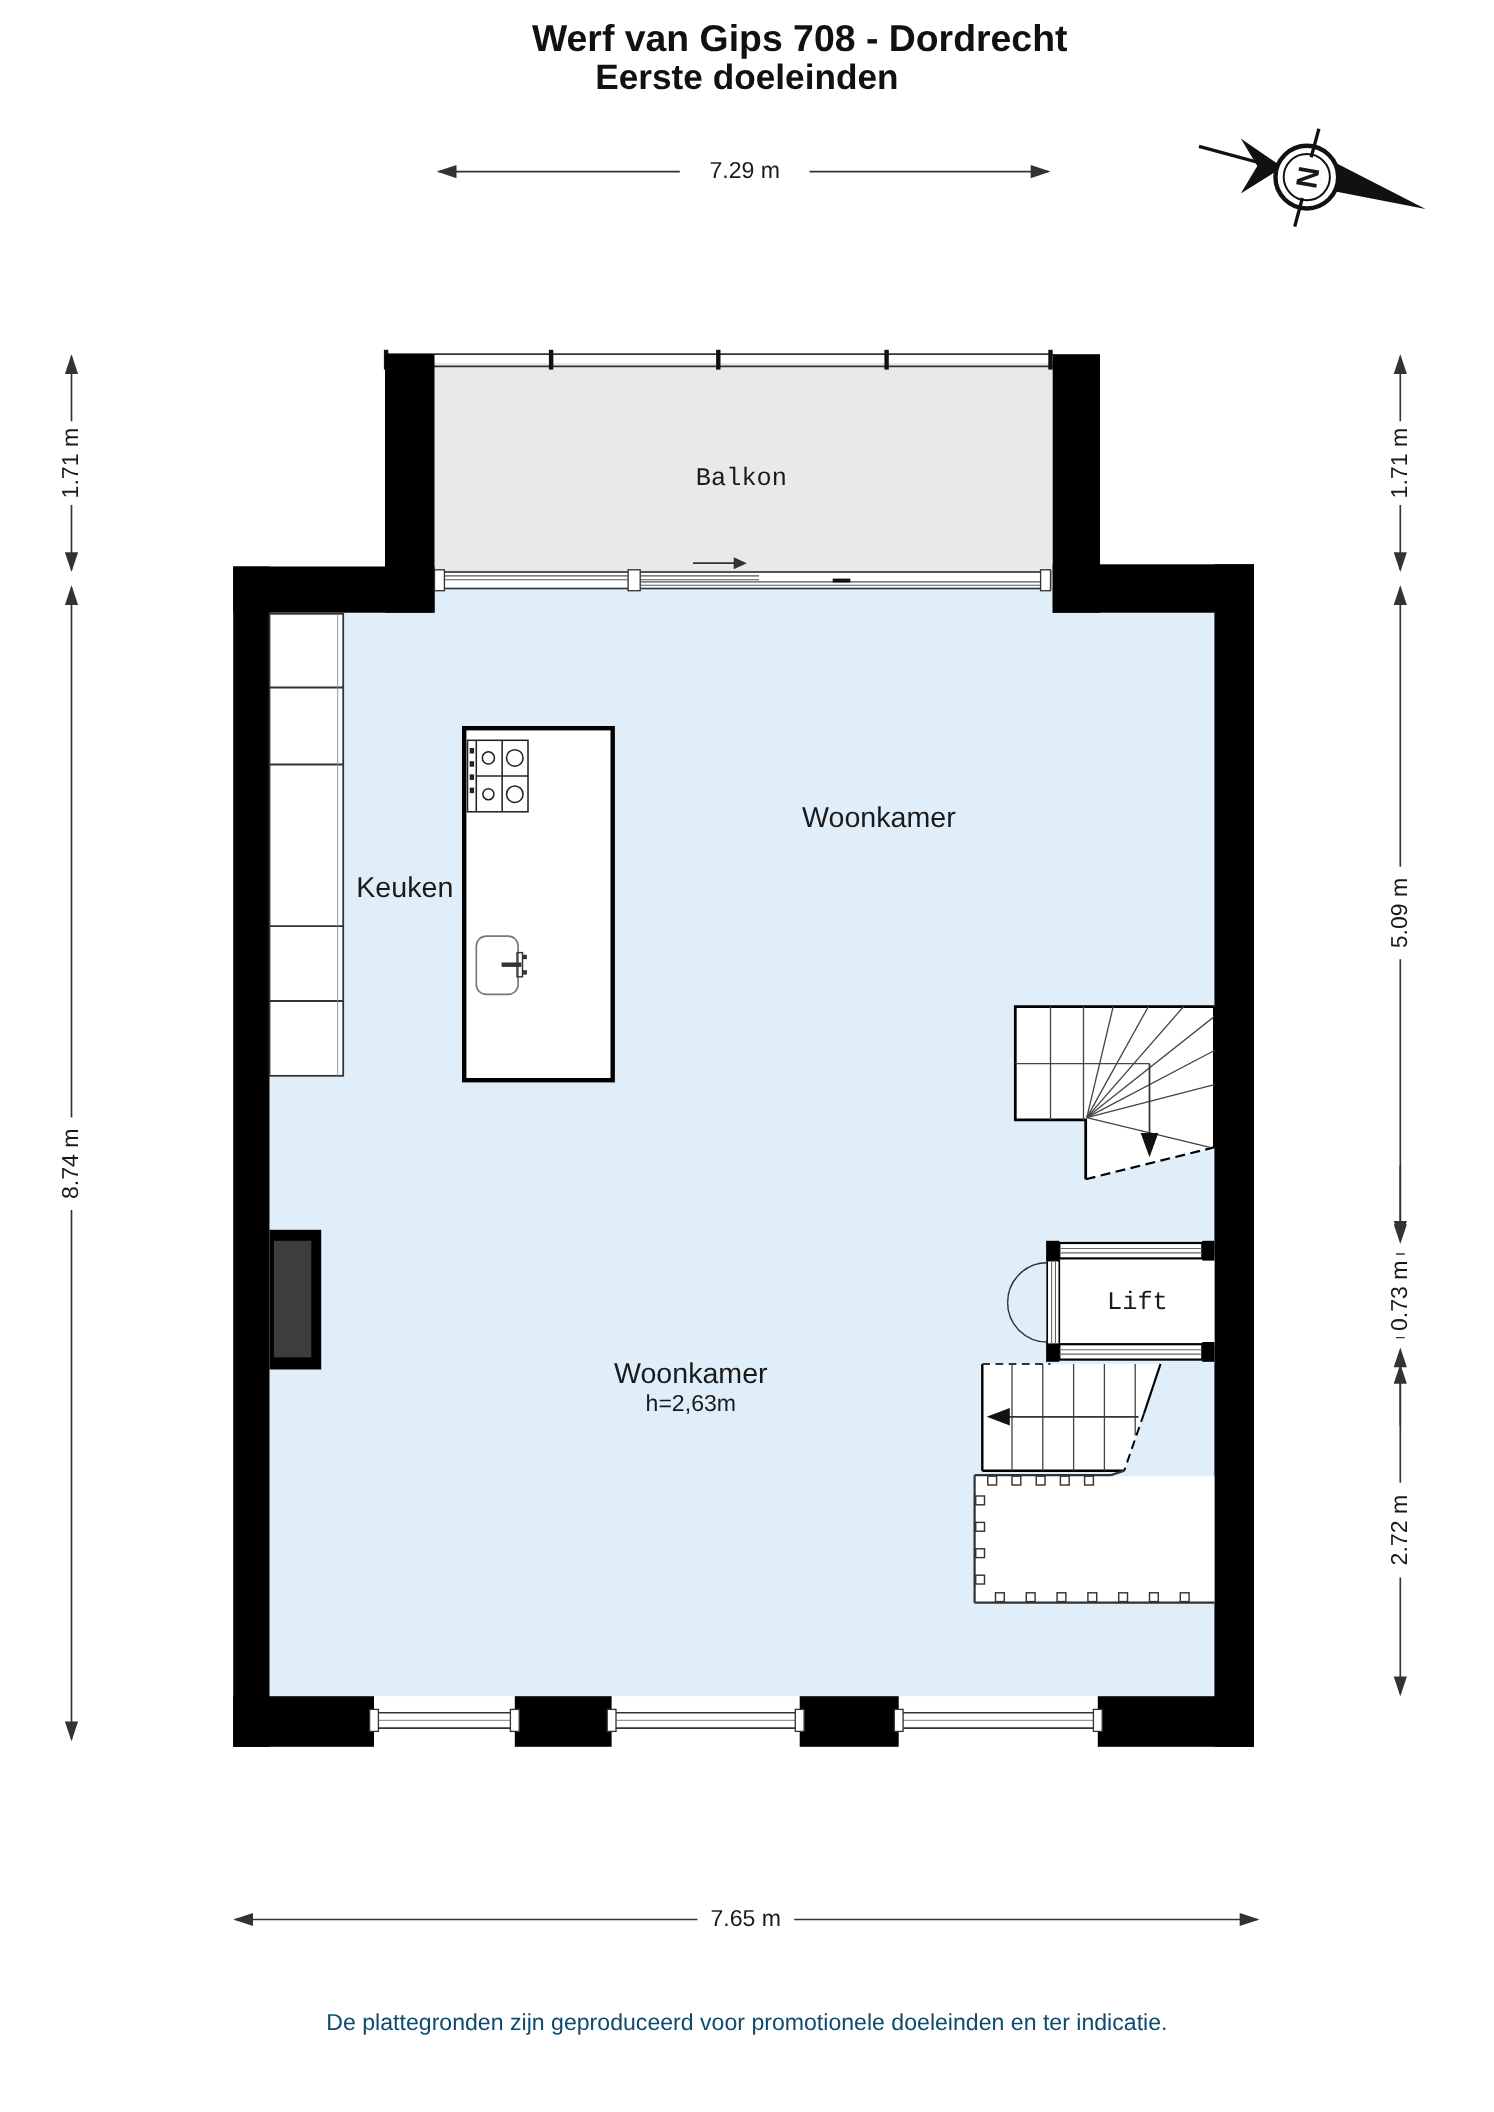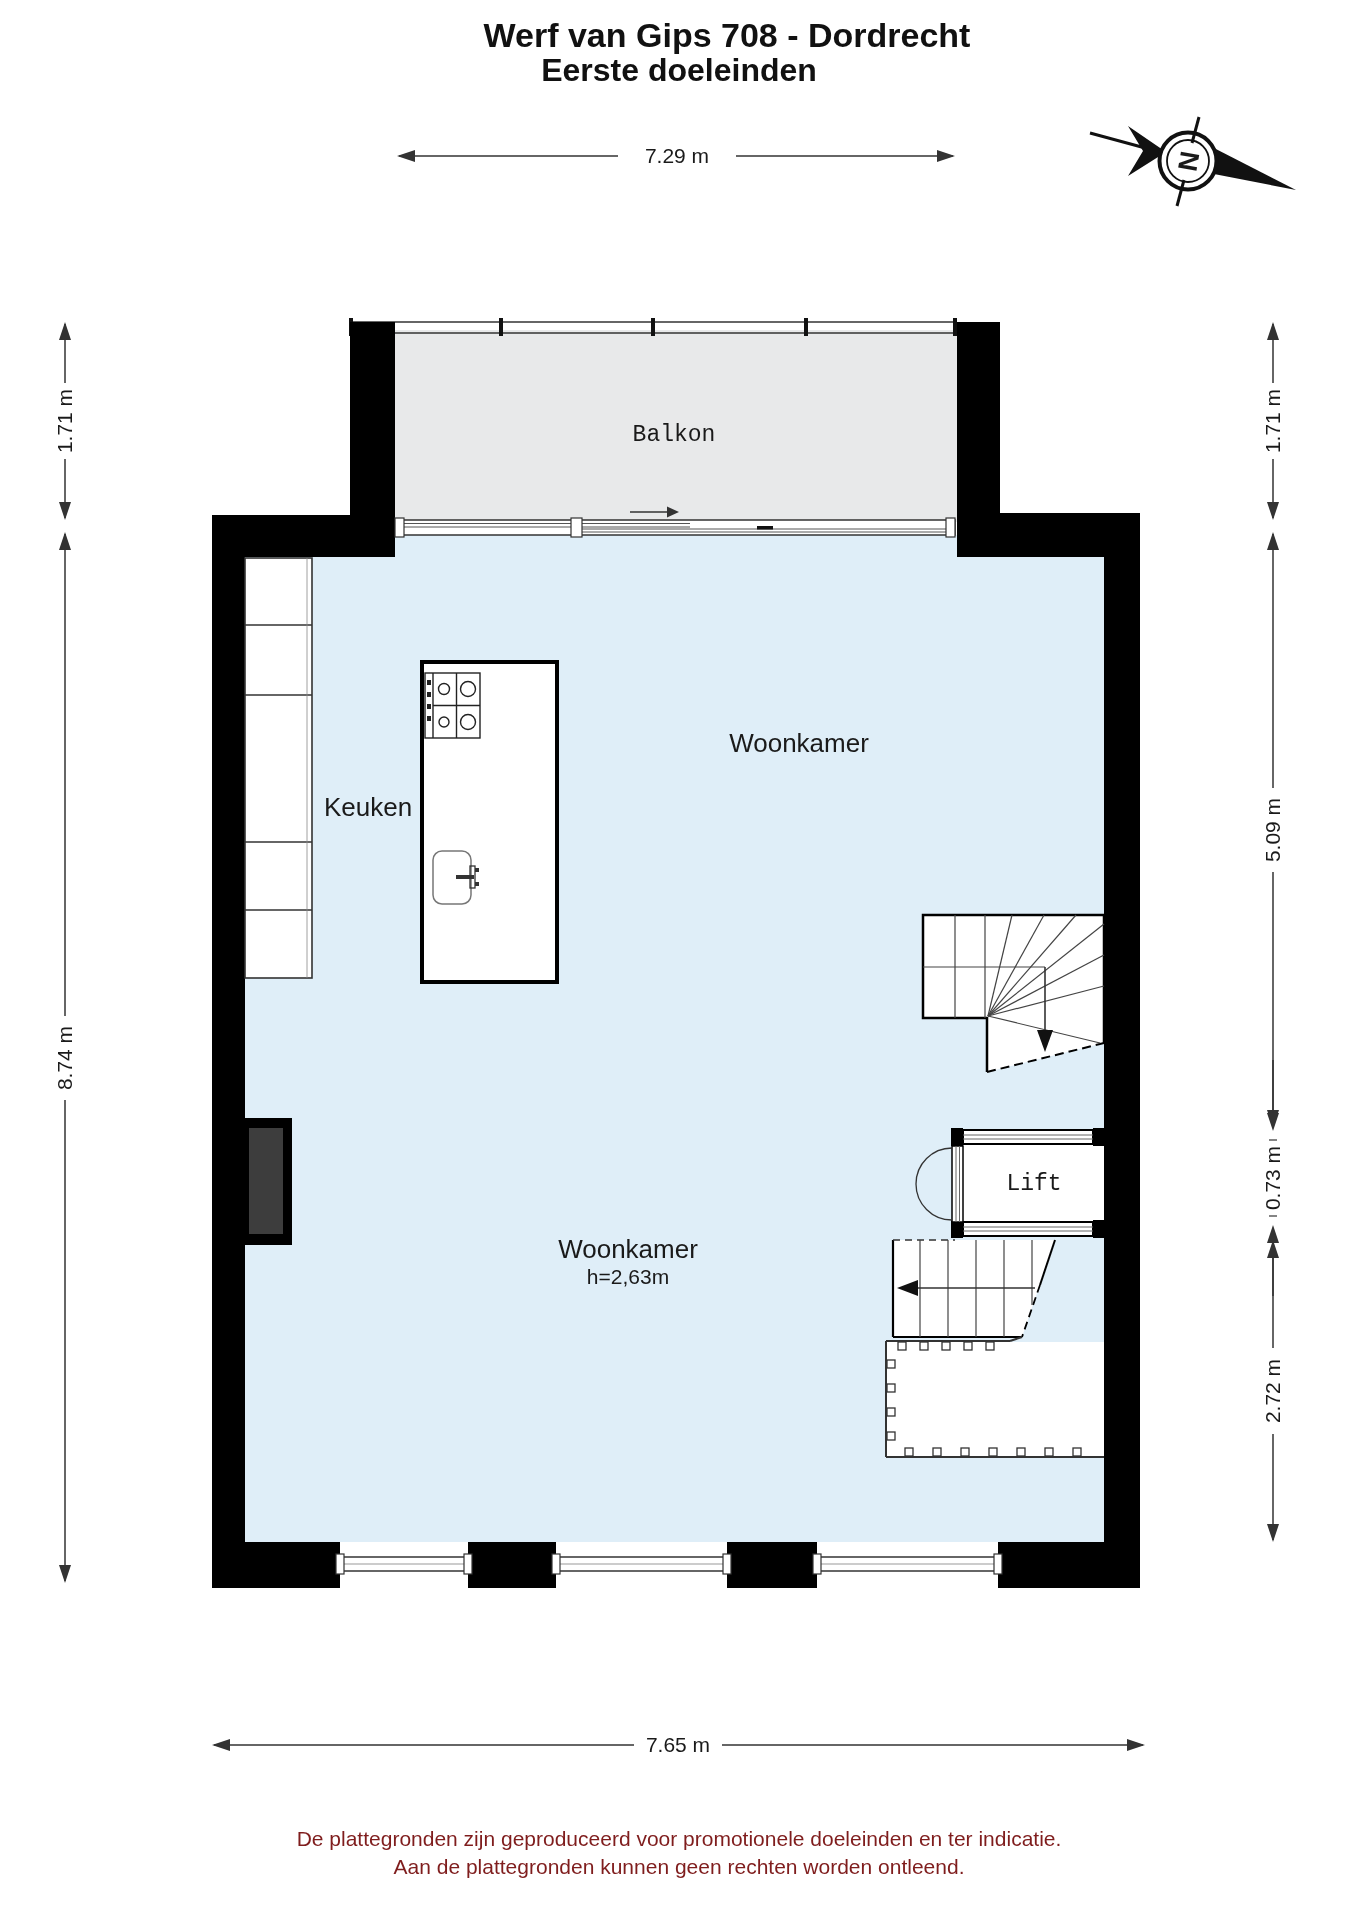--- a/index.html
+++ b/index.html
@@ -10,21 +10,21 @@
   svg{position:absolute;left:0;top:0;}
   .lbl{position:absolute;transform:translate(-50%,-50%);white-space:nowrap;color:#1a1a1a;}
   .title1{position:absolute;left:0;top:16px;width:100%;text-align:center;font-size:34px;font-weight:bold;padding-left:48px;}
   .title2{position:absolute;left:0;top:52px;width:100%;text-align:center;font-size:32px;font-weight:bold;}
   .room{font-size:26px;}
   .room-sm{font-size:23px;font-family:Liberation Mono, monospace;}
   .room-h{font-size:21px;}
   .dim{font-size:21px;}
   .dim.vert{transform:translate(-50%,-50%) rotate(-90deg);}
   .north{position:absolute;transform:translate(-50%,-50%) rotate(100deg);font-size:27px;font-weight:bold;}
-  .footer{position:absolute;left:0;width:100%;text-align:center;font-size:21px;color:#7f1d1d;}
+  .footer{position:absolute;left:0;width:100%;text-align:center;font-size:21px;color:#0c4a6e;}
 </style>
 </head>
 <body>
 
 <div class="page">
 
   <svg width="1358" height="1920" viewBox="0 0 1358 1920">
 
     <g>
       <rect x="350" y="330" width="607" height="192" fill="#e8e9ea"></rect>
@@ -321,15 +321,14 @@
   <div class="lbl dim" style="left:677px;top:156px;">7.29 m</div>
   <div class="lbl dim vert" style="left:65px;top:421px;">1.71 m</div>
   <div class="lbl dim vert" style="left:65px;top:1058px;">8.74 m</div>
   <div class="lbl dim vert" style="left:1273px;top:421px;">1.71 m</div>
   <div class="lbl dim vert" style="left:1273px;top:830px;">5.09 m</div>
   <div class="lbl dim vert" style="left:1273px;top:1178px;">0.73 m</div>
   <div class="lbl dim vert" style="left:1273px;top:1391px;">2.72 m</div>
   <div class="lbl dim" style="left:678px;top:1745px;">7.65 m</div>
 
   <div class="footer" style="top:1827px;">De plattegronden zijn geproduceerd voor promotionele doeleinden en ter indicatie.</div>
-  <div class="footer" style="top:1855px;">Aan de plattegronden kunnen geen rechten worden ontleend.</div>
 
 </div>
 
 </body></html>

